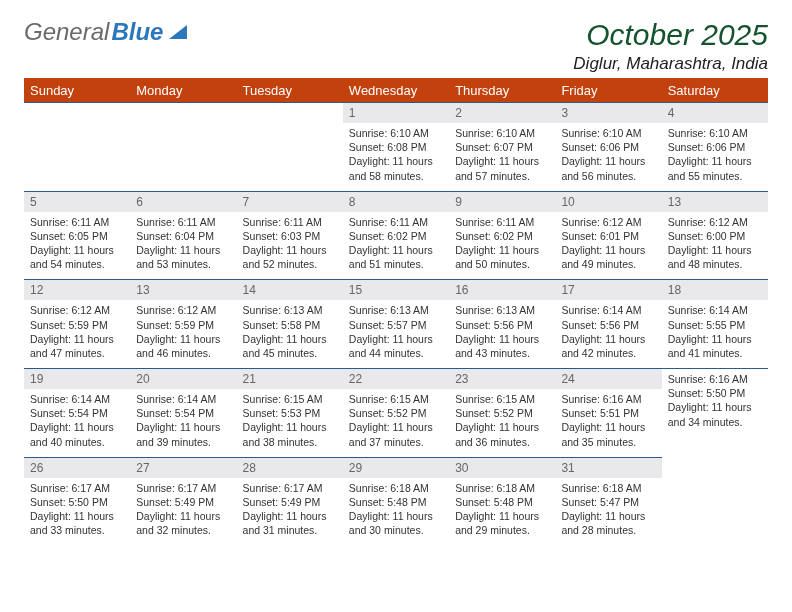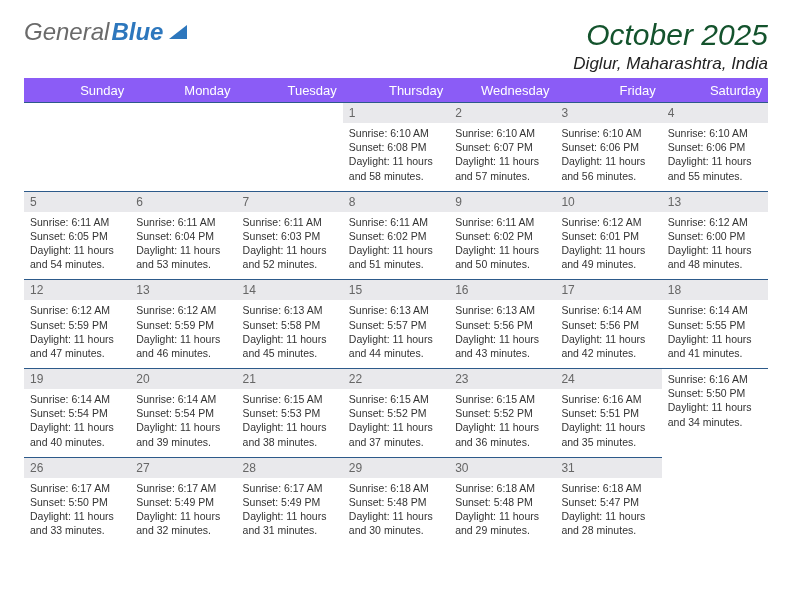--- a/index.html
+++ b/index.html
@@ -36,26 +36,25 @@
   }
   .title-block { text-align: right; }
   .month-title { font-size: 30px; color: #14532d; font-weight: 400; margin-bottom: 2px; }
   .location { font-size: 17px; color: #222; }
   .calendar {
     display: grid;
     grid-template-columns: repeat(7, 1fr);
     width: 100%;
   }
   .dow {
-    background: #8b5cf6;
+    background: #c2410c;
     color: #fff;
     font-size: 13px;
     padding: 5px 6px 4px 6px;
     font-weight: 400;
-    text-align: right;
   }
   .cell {
     border-top: 1px solid #2d5a8a;
     padding: 0;
     font-size: 10.5px;
   }
   .daynum {
     background: #e9e9ec;
     color: #666;
     padding: 3px 6px;
@@ -82,22 +81,22 @@
   <div class="title-block">
     <div class="month-title">October 2025</div>
     <div class="location">Diglur, Maharashtra, India</div>
   </div>
 </div>
 
 <div class="calendar" id="calendar">
     <div class="dow">Sunday</div>
     <div class="dow">Monday</div>
     <div class="dow">Tuesday</div>
+    <div class="dow">Wednesday</div>
     <div class="dow">Thursday</div>
-    <div class="dow">Wednesday</div>
     <div class="dow">Friday</div>
     <div class="dow">Saturday</div>
     <div class="cell empty">
       <div class="daynum" style="background: transparent;">&nbsp;</div>
       <div class="info"></div>
     </div>
     <div class="cell empty">
       <div class="daynum" style="background: transparent;">&nbsp;</div>
       <div class="info"></div>
     </div>

